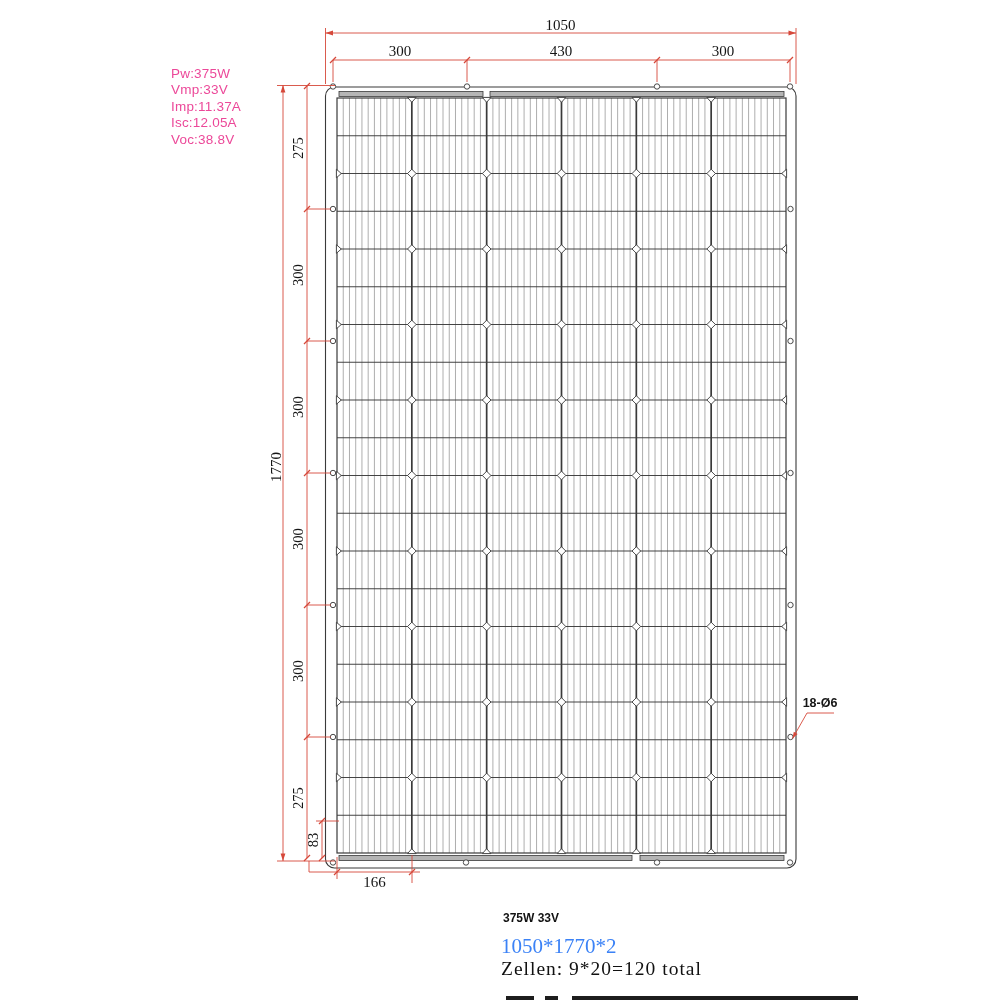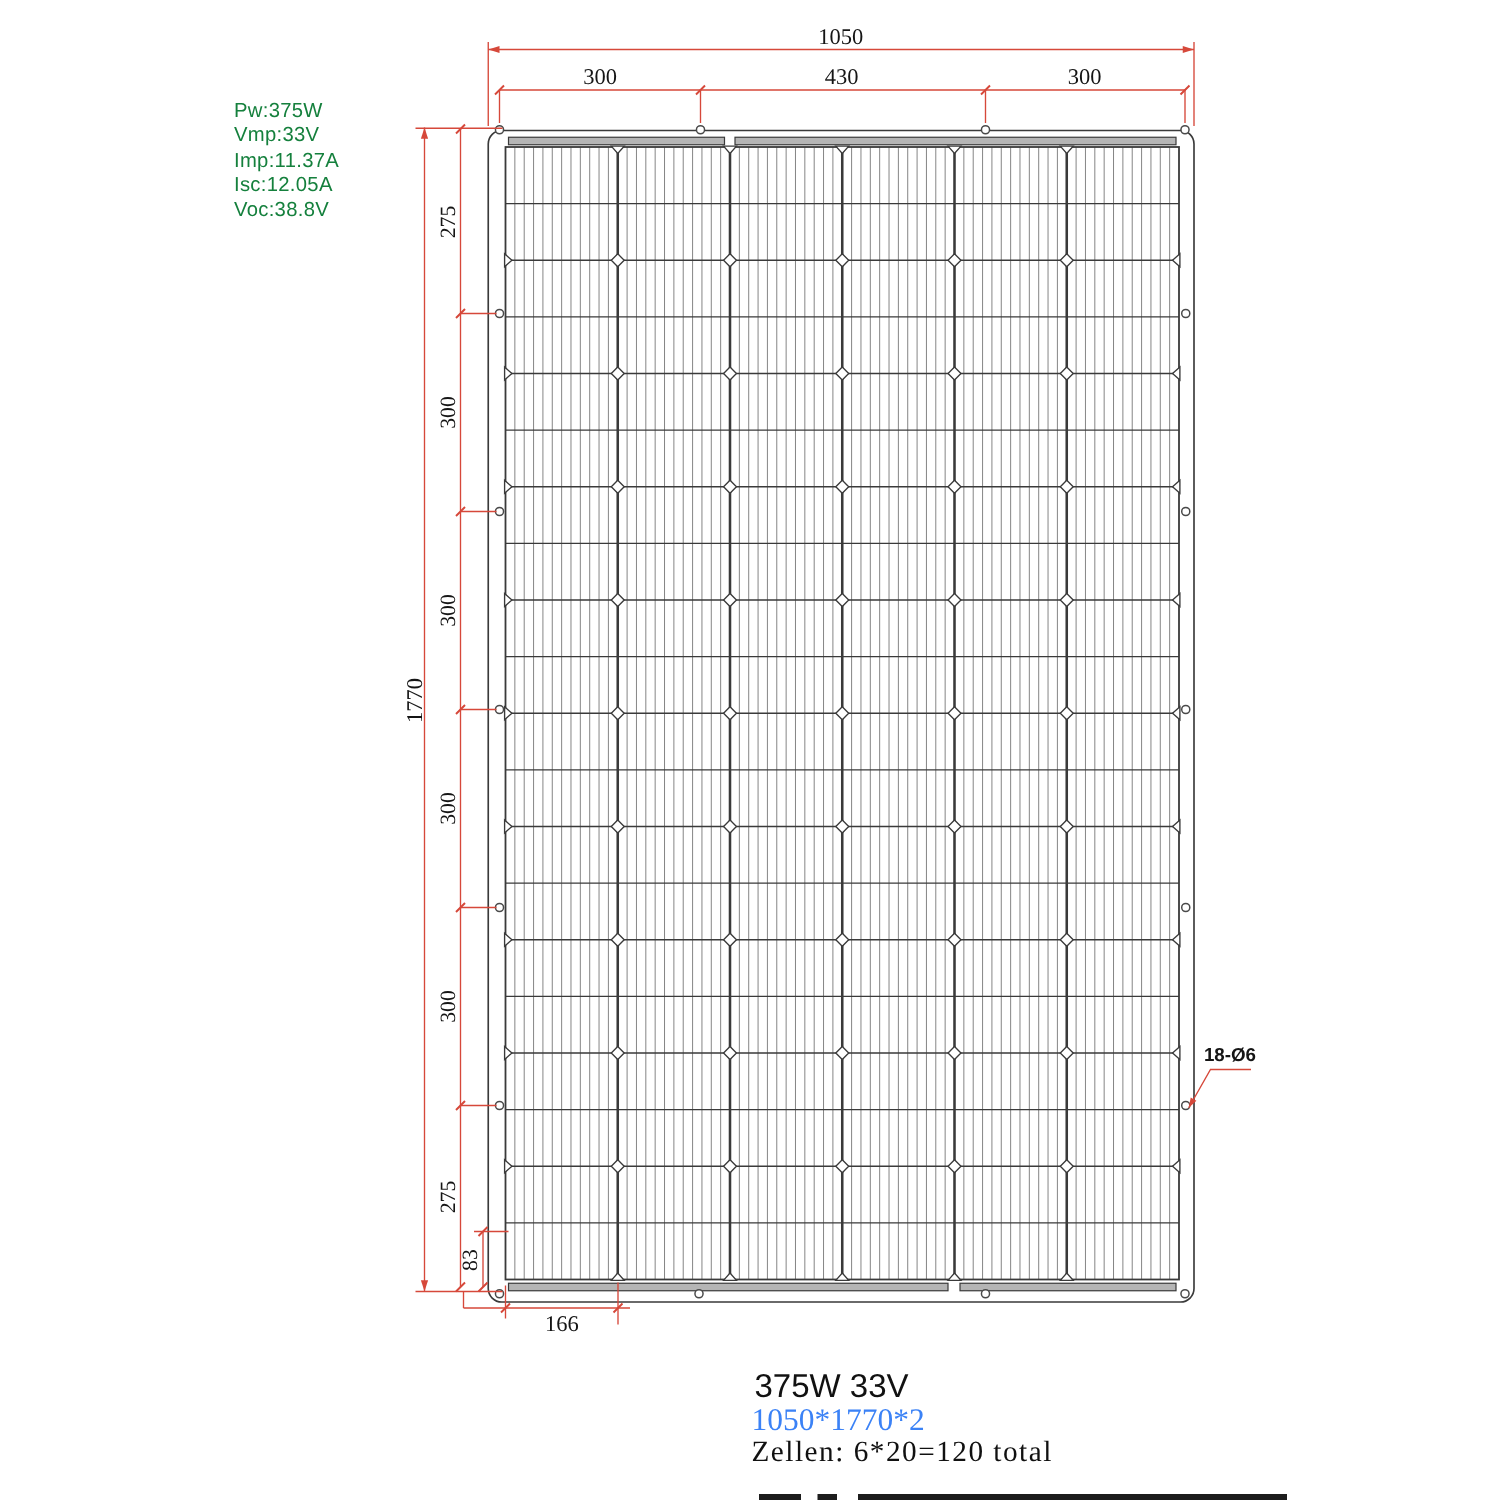--- a/index.html
+++ b/index.html
@@ -11,27 +11,27 @@
   text.dim{
     font-family:"Liberation Serif","DejaVu Serif",serif;
     font-size:15px;fill:#151515;text-anchor:middle;
   }
   text.dim.sm{font-size:14.5px;}
   text.holes-callout{
     font-family:"Liberation Sans","DejaVu Sans",sans-serif;
     font-size:12.5px;font-weight:600;fill:#151515;text-anchor:middle;
   }
   .spec-block{
-    position:absolute;left:156px;top:66px;
-    font-size:13.5px;line-height:16.4px;color:#15803d;font-weight:500;
+    position:absolute;left:171px;top:66px;
+    font-size:13.5px;line-height:16.4px;color:#ec4899;font-weight:500;
     letter-spacing:0.2px;white-space:nowrap;
   }
   .footer-title{
     position:absolute;left:503px;top:911px;
-    font-size:22px;font-weight:normal;color:#111;white-space:nowrap;
+    font-size:12px;font-weight:bold;color:#111;white-space:nowrap;
   }
   .footer-size{
     position:absolute;left:501px;top:934px;
     font-family:"Liberation Serif","DejaVu Serif",serif;
     font-size:21px;color:#3b82f6;white-space:nowrap;
   }
   .footer-cells{
     position:absolute;left:501px;top:958px;
     font-family:"Liberation Serif","DejaVu Serif",serif;
     font-size:19.5px;color:#111;letter-spacing:1px;white-space:nowrap;
@@ -187,17 +187,17 @@
 <div class="spec-block">
   <div>Pw:375W</div>
   <div>Vmp:33V</div>
   <div>Imp:11.37A</div>
   <div>Isc:12.05A</div>
   <div>Voc:38.8V</div>
 </div>
 
 <div class="footer-title">375W 33V</div>
 <div class="footer-size">1050*1770*2</div>
-<div class="footer-cells">Zellen: 6*20=120 total</div>
+<div class="footer-cells">Zellen: 9*20=120 total</div>
 
 <div class="sliver s1"></div>
 <div class="sliver s2"></div>
 <div class="sliver s3"></div>
 
 </body></html>

